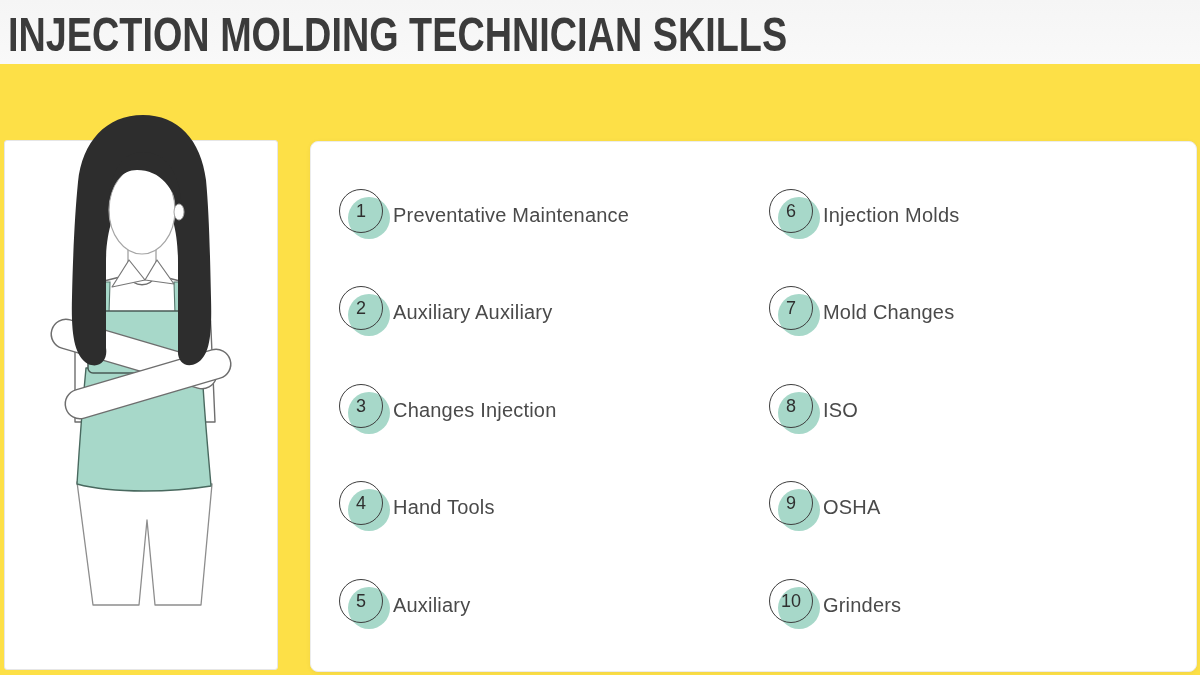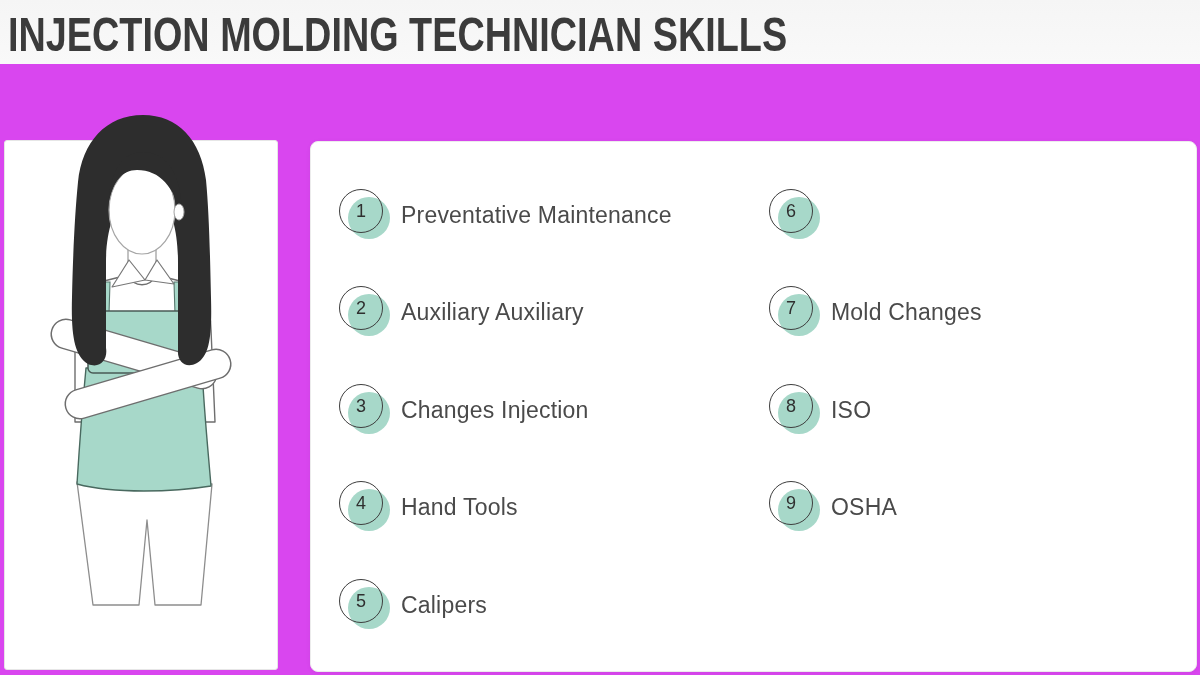--- a/index.html
+++ b/index.html
@@ -1,18 +1,18 @@
 <!DOCTYPE html>
 <html><head>
 <meta charset="utf-8">
 <style>
   * { margin:0; padding:0; box-sizing:border-box; }
   html,body { width:1200px; height:675px; background:#ffffff; overflow:hidden;
               font-family:"Liberation Sans", sans-serif; }
-  .stage { position:relative; width:1200px; height:675px; background:#d946ef; }
+  .stage { position:relative; width:1200px; height:675px; background:#fde047; }
 
   
   .banner { position:absolute; left:0; top:0; width:1200px; height:64px;
             background:linear-gradient(#f5f5f5,#f9f9f9); }
   .page-title { position:absolute; left:8px; top:8px; font-size:45px; font-weight:700;
                 color:#3b3b3b; letter-spacing:0px; transform:scaleX(0.84) scaleY(1.05);
                 transform-origin:left top; white-space:nowrap; }
 
   
   .left-card { position:absolute; left:4px; top:140px; width:274px; height:530px;
@@ -32,21 +32,21 @@
   .right-card { position:absolute; left:310px; top:141px; width:887px; height:531px;
                 background:#ffffff; border:1px solid #ececec; border-radius:8px;
                 box-shadow:0 1px 5px rgba(0,0,0,0.05); }
   .skill-row { position:absolute; display:flex; align-items:center; height:52px; }
   .badge { position:relative; width:52px; height:52px; flex:0 0 52px; }
   .badge .blob { position:absolute; left:9px; top:8px; width:42px; height:42px;
                  border-radius:50%; background:#a7d8c9; }
   .badge .ring { position:absolute; left:0; top:0; width:44px; height:44px; border-radius:50%;
                  border:1.4px solid #3e3e3e; display:flex; align-items:center;
                  justify-content:center; font-size:18px; color:#2f2f2f; }
-  .skill-label { margin-left:10px; font-size:23px; color:#4a4a4a; letter-spacing:0.2px;
+  .skill-label { margin-left:2px; font-size:20px; color:#4a4a4a; letter-spacing:0.2px;
                  white-space:nowrap; }
 </style>
 </head>
 <body>
 
 <div class="stage">
 
   <div class="banner">
     <div class="page-title">INJECTION MOLDING TECHNICIAN SKILLS</div>
   </div>
@@ -120,28 +120,29 @@
         <div class="blob"></div>
         <div class="ring">4</div>
       </div>
       <div class="skill-label">Hand Tools</div>
     </div>
     <div class="skill-row" style="left:28px; top:437px">
       <div class="badge">
         <div class="blob"></div>
         <div class="ring">5</div>
       </div>
-      <div class="skill-label">Calipers</div>
+      <div class="skill-label">Auxiliary</div>
     </div>
 
     <div class="skill-row" style="left:458px; top:47px">
       <div class="badge">
         <div class="blob"></div>
         <div class="ring">6</div>
       </div>
+      <div class="skill-label">Injection Molds</div>
     </div>
     <div class="skill-row" style="left:458px; top:144px">
       <div class="badge">
         <div class="blob"></div>
         <div class="ring">7</div>
       </div>
       <div class="skill-label">Mold Changes</div>
     </div>
     <div class="skill-row" style="left:458px; top:242px">
       <div class="badge">
@@ -150,15 +151,22 @@
       </div>
       <div class="skill-label">ISO</div>
     </div>
     <div class="skill-row" style="left:458px; top:339px">
       <div class="badge">
         <div class="blob"></div>
         <div class="ring">9</div>
       </div>
       <div class="skill-label">OSHA</div>
     </div>
+    <div class="skill-row" style="left:458px; top:437px">
+      <div class="badge">
+        <div class="blob"></div>
+        <div class="ring">10</div>
+      </div>
+      <div class="skill-label">Grinders</div>
+    </div>
 
   </div>
 </div>
 
 </body></html>

